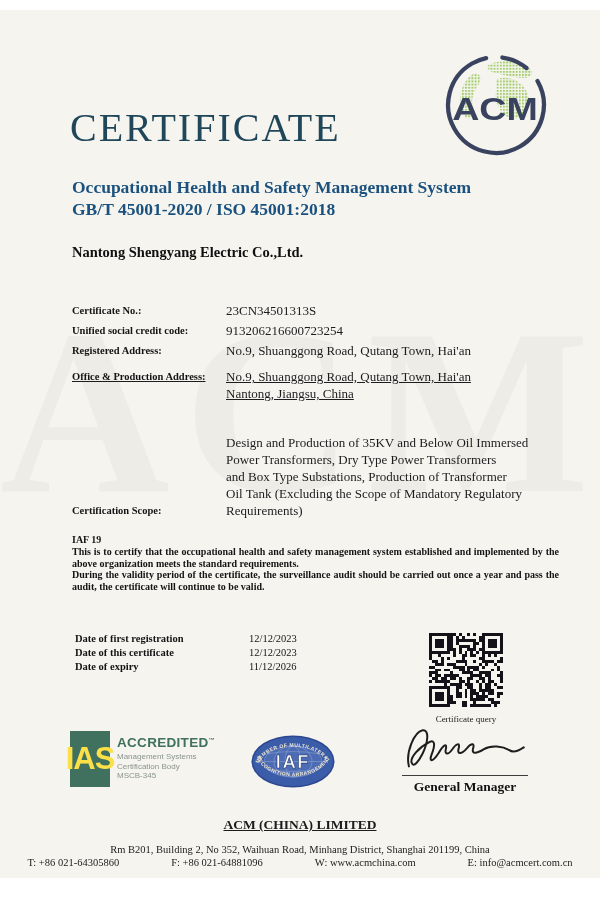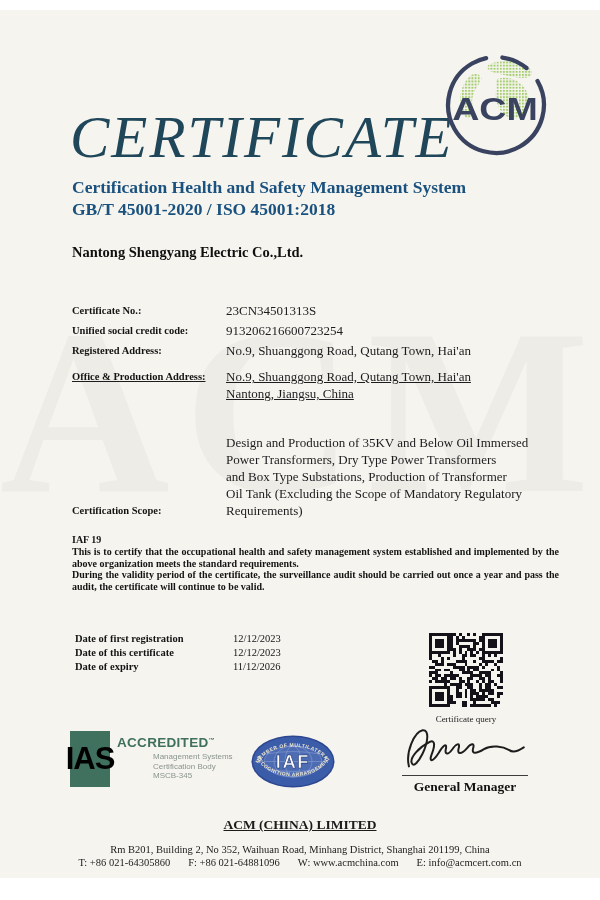--- a/index.html
+++ b/index.html
@@ -12,69 +12,69 @@
   }
   .page-bg { position:absolute; left:0; right:0; top:10px; bottom:22px; background:#f5f4ef; z-index:0; }
   .watermark {
     position:absolute; top:295px; left:0; width:600px; text-align:center;
     font-size:235px; font-weight:bold; line-height:1; letter-spacing:14px;
     color:rgba(104,99,88,0.05); z-index:1; pointer-events:none; user-select:none;
   }
   .layer { position:absolute; z-index:2; }
 
   .cert-title {
-    left:70px; top:108px; margin:0; font-size:59px; font-weight:400;
-    letter-spacing:2px; color:#1f4659; line-height:1;font-style:italic;
+    left:70px; top:108px; margin:0; font-size:40px; font-weight:400;
+    letter-spacing:2px; color:#1f4659; line-height:1;
   }
   .acm-logo { left:443px; top:52px; width:106px; height:106px; }
 
   .standard { left:72px; top:176px; width:470px; font-size:17.5px; font-weight:bold; color:#1a517e; line-height:1.28; }
   .company  { left:72px; top:244px; font-size:14.5px; font-weight:bold; color:#101010; }
 
   .details { left:72px; top:302px; width:490px; }
   .drow { display:flex; margin-bottom:3px; }
   .drow.gap-top { margin-top:9px;text-decoration:underline; }
   .dlabel { flex:none; width:154px; font-weight:bold; font-size:10.5px; line-height:17px; color:#141414; }
   .dvalue { font-size:13px; line-height:17px; white-space:pre-line; color:#1c1c1e; }
   .scope { left:72px; top:434px; width:490px; display:flex;align-items:flex-end; }
 
   .statement { left:72px; top:534px; width:487px; font-size:10px; font-weight:bold; line-height:11.8px; color:#141414; }
   .statement p { margin:0; text-align:justify; }
   .statement .heading { text-align:left; }
 
   .dates { left:75px; top:633px; }
-  .daterow { display:flex; margin-bottom:3px; }
+  .daterow { display:flex; margin-bottom:3px;gap:16px; }
   .datelabel { flex:none; width:158px; font-weight:bold; font-size:10.5px; line-height:11px; color:#141414; }
   .datevalue { font-weight:normal; font-size:10.5px; line-height:11px; color:#141414; }
 
   .qrbox { left:426px; top:633px; width:80px; text-align:center; }
   .qr-caption { font-size:9px; margin-top:3px; color:#222; }
 
   .ias { left:70px; top:731px; display:flex; font-family:"Liberation Sans","DejaVu Sans",sans-serif; }
   .ias-square {
-    flex:none; width:40px; height:56px; background:#40705e; color:#000000;
+    flex:none; width:40px; height:56px; background:#40705e; color:#fde047;
     display:flex; align-items:center; justify-content:center;
     font-size:31px; font-weight:bold; letter-spacing:-1px;
   }
   .ias-text { margin-left:7px; padding-top:5px; }
   .ias-title { color:#40705e; font-size:13.5px; font-weight:bold; letter-spacing:0.3px; line-height:1; }
   .ias-title sup { font-size:6px; vertical-align:super; }
-  .ias-sub { color:#8a948e; font-size:8px; line-height:9.6px; margin-top:2.5px;margin-left:36px; }
+  .ias-sub { color:#8a948e; font-size:8px; line-height:9.6px; margin-top:2.5px; }
 
   .iaf { left:251px; top:735px; width:84px; height:53px; }
 
   .signature { left:398px; top:723px; width:134px; text-align:center; }
   .sig-line { border:none; border-top:1.5px solid #3c3c3c; margin:1px 4px 0 4px; }
   .sig-role { font-size:13.5px; font-weight:bold; color:#111; margin-top:3px; }
 
   .footer { left:0; top:817px; width:600px; text-align:center; color:#1b1b1b; }
   .footer-company { font-size:13.5px; font-weight:bold;text-decoration:underline; }
   .footer-address { font-size:10.5px; margin-top:11px; }
   .footer-contacts { font-size:10.5px; margin-top:2px; }
-  .footer-contacts span { margin:0 9px; }
+  .footer-contacts span { margin:0 26px; }
 </style>
 </head>
 <body>
 
 <div class="page-bg"></div>
 <div class="watermark">ACM</div>
 
 <h1 class="layer cert-title">CERTIFICATE</h1>
 
 <div class="layer acm-logo">
@@ -86,21 +86,21 @@
     </defs>
     <path d="M26,24 C17,33 14,48 20,61 C24,69 31,64 29,53 C27,44 32,36 37,29 C40,23 32,18 26,24 Z" fill="url(#gdots)"></path>
     <path d="M44,13 C56,6 75,8 86,17 C90,23 83,27 73,25 C61,23 48,21 44,17 Z" fill="url(#gdots)"></path>
     <path d="M52,27 C64,22 79,29 83,41 C87,55 77,67 67,65 C57,63 50,49 52,37 Z" fill="url(#gdots)"></path>
     <circle cx="52" cy="52" r="47" fill="none" stroke="#39425f" stroke-width="4.2" stroke-dasharray="236 16 26 17" transform="rotate(-30 52 52)" stroke-linecap="round"></circle>
     <text x="9" y="67" font-family="Liberation Sans, sans-serif" font-size="31" font-weight="bold" fill="#39425f" letter-spacing="0" textLength="84" lengthAdjust="spacingAndGlyphs">ACM</text>
   </svg>
 </div>
 
 <div class="layer standard">
-  <div>Certification Health and Safety Management System</div>
+  <div>Occupational Health and Safety Management System</div>
   <div>GB/T 45001-2020 / ISO 45001:2018</div>
 </div>
 
 <div class="layer company">Nantong Shengyang Electric Co.,Ltd.</div>
 
 <div class="layer details">
   <div class="drow">
     <div class="dlabel">Certificate No.:</div>
     <div class="dvalue">23CN34501313S</div>
   </div>

